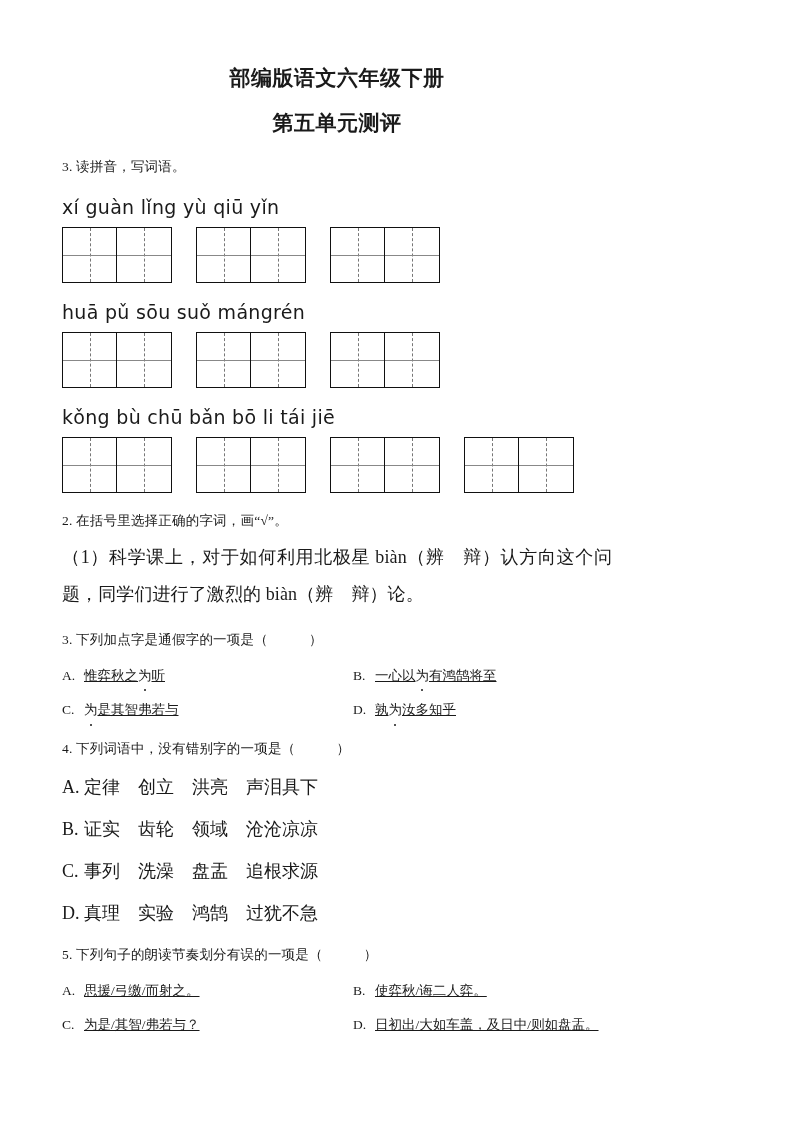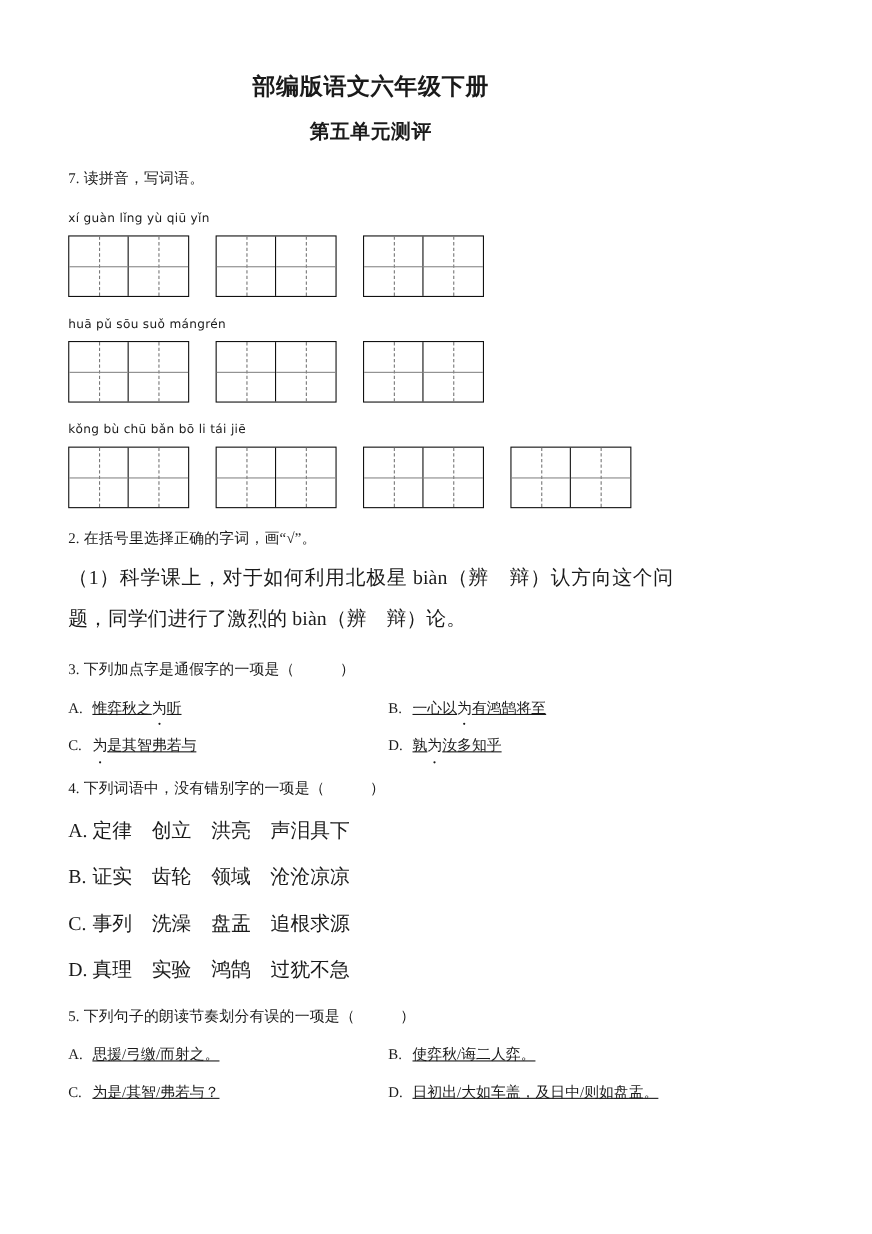--- a/index.html
+++ b/index.html
@@ -30,21 +30,21 @@
     padding-top: 62px;
   }
   .doc-title {
     font-size: 21px;
     font-weight: 700;
     letter-spacing: 0.5px;
     line-height: 1.5;
     font-family: "DejaVu Serif", "Liberation Serif", serif;
   }
   .doc-subtitle {
-    font-size: 18px;
+    font-size: 21px;
     font-weight: 700;
     letter-spacing: 0.5px;
     line-height: 1.6;
     margin-top: 12px;
     font-family: "DejaVu Serif", "Liberation Serif", serif;
   }
 
   
   .q-stem {
     font-size: 13.5px;
@@ -57,21 +57,21 @@
     line-height: 2.05;
     letter-spacing: 0.1px;
     margin-top: 6px;
     text-align: justify;
   }
 
   
   .pinyin-row {
     margin-top: 18px;
     font-family: "DejaVu Sans", "Liberation Sans", sans-serif;
-    font-size: 11px;
+    font-size: 19px;
     letter-spacing: 0.3px;
     white-space: nowrap;
   }
 
   
   .grid-row {
     margin-top: 9px;
     display: flex;
     align-items: flex-start;
   }
@@ -165,21 +165,21 @@
 <body>
 
 <div class="page">
 
   <div class="title-block">
     <div class="doc-title">部编版语文六年级下册</div>
     <div class="doc-subtitle">第五单元测评</div>
   </div>
 
   <div>
-    <div class="q-stem">7. 读拼音，写词语。</div>
+    <div class="q-stem">3. 读拼音，写词语。</div>
 
     <div class="pinyin-row">xí guàn    lǐng yù    qiū yǐn</div>
     <div class="grid-row">
       <div class="grid-group">
         <div class="grid-cell"></div>
         <div class="grid-cell"></div>
       </div>
       <div class="grid-group">
         <div class="grid-cell"></div>
         <div class="grid-cell"></div>

